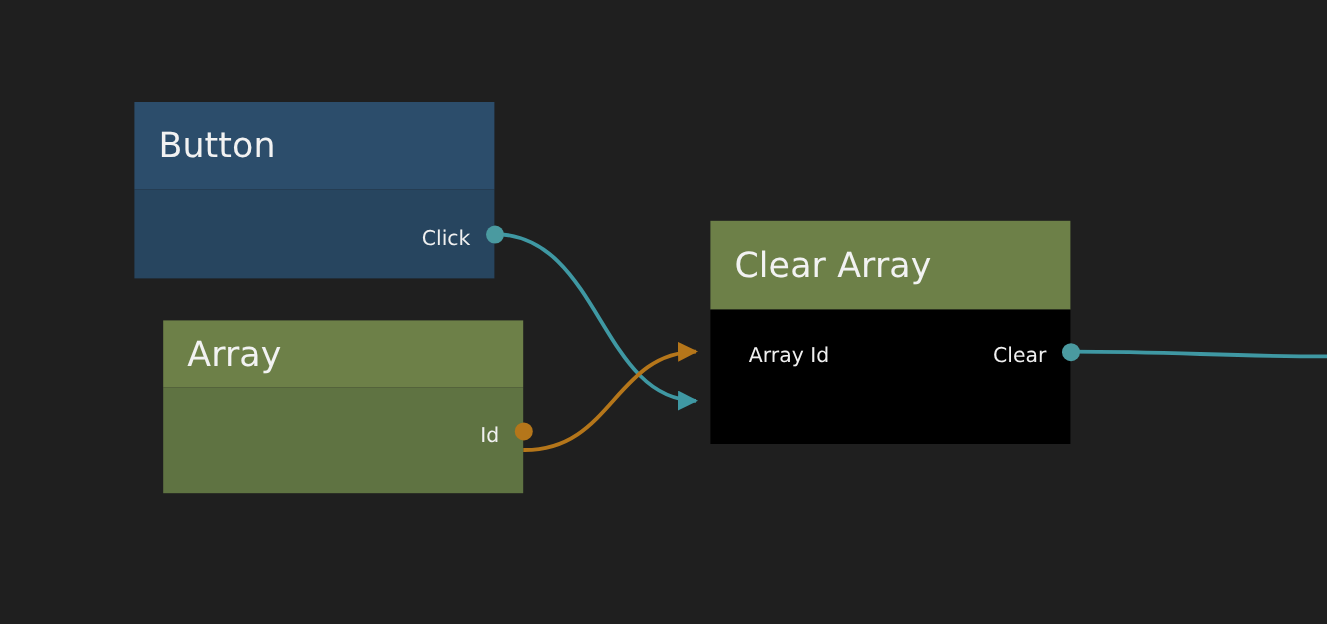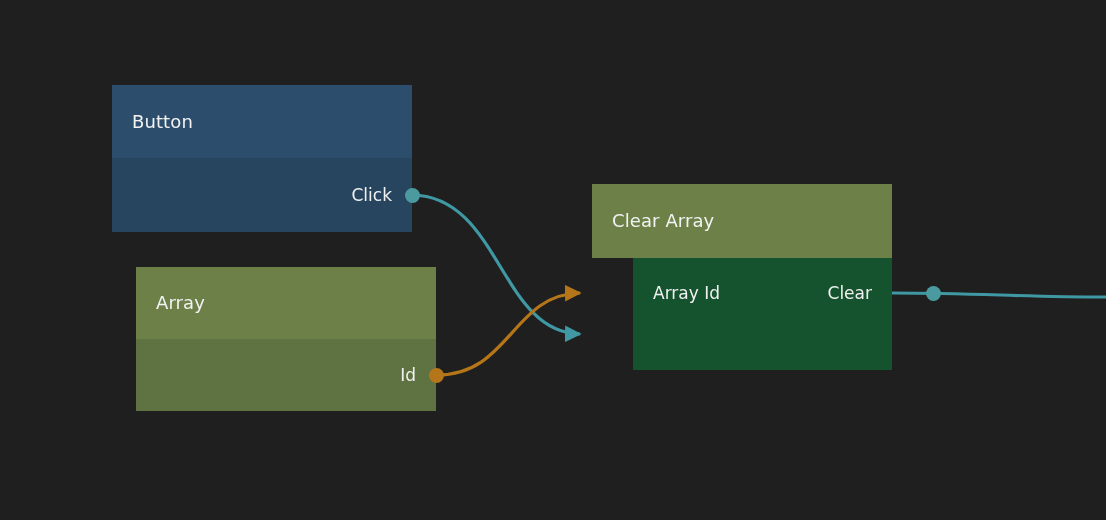--- a/index.html
+++ b/index.html
@@ -31,38 +31,38 @@
     flex-direction: column;
   }
   .node-header {
     display: flex;
     align-items: center;
     box-sizing: border-box;
     padding: 0 20px;
   }
   .node-title {
     color: #f2f2f2;
-    font-size: 18px;
+    font-size: 29px;
     font-weight: 400;
     letter-spacing: 0.1px;
     line-height: 1;
     white-space: nowrap;
   }
   .node-body {
     flex: 1;
     position: relative;
     box-sizing: border-box;
   }
   .port-row {
     position: absolute;
-    left: 0;
+    left: 12px;
     right: 0;
     height: 26px;
     display: flex;
-    align-items: center;
+    align-items: flex-end;
     justify-content: space-between;
     box-sizing: border-box;
     padding: 0 20px;
   }
   .port-label {
     color: #f0f0f0;
     font-size: 17px;
     line-height: 1;
     white-space: nowrap;
   }
@@ -75,27 +75,27 @@
     border-radius: 50%;
   }
 
   
   #node-button { left: 112px; top: 85px; width: 300px; height: 147px; }
   #node-button .node-header { height: 73px; background: #2c4d6b; }
   #node-button .node-body { background: #27455f; }
 
   
   #node-array { left: 136px; top: 267px; width: 300px; height: 144px; }
-  #node-array .node-header { height: 72px; background: #6d8048; }
+  #node-array .node-header { height: 56px; background: #6d8048; }
   #node-array .node-body { background: #5f7342; }
 
   
   #node-cleararray { left: 592px; top: 184px; width: 300px; height: 186px; }
   #node-cleararray .node-header { height: 74px; background: #6d8048; }
-  #node-cleararray .node-body { background: #14532d; margin-left: 41px; }
+  #node-cleararray .node-body { background: #000000; }
 </style>
 </head>
 <body>
 
 <div id="canvas">
 
   <svg id="wires" viewBox="0 0 1106 520" xmlns="http://www.w3.org/2000/svg">
     <defs>
       <marker id="arrow-exec" viewBox="0 0 10 10" refX="9" refY="5" markerWidth="5.2" markerHeight="5.2" orient="auto-start-reverse">
         <path d="M 0 0 L 10 5 L 0 10 z" fill="#3f98a3"></path>

